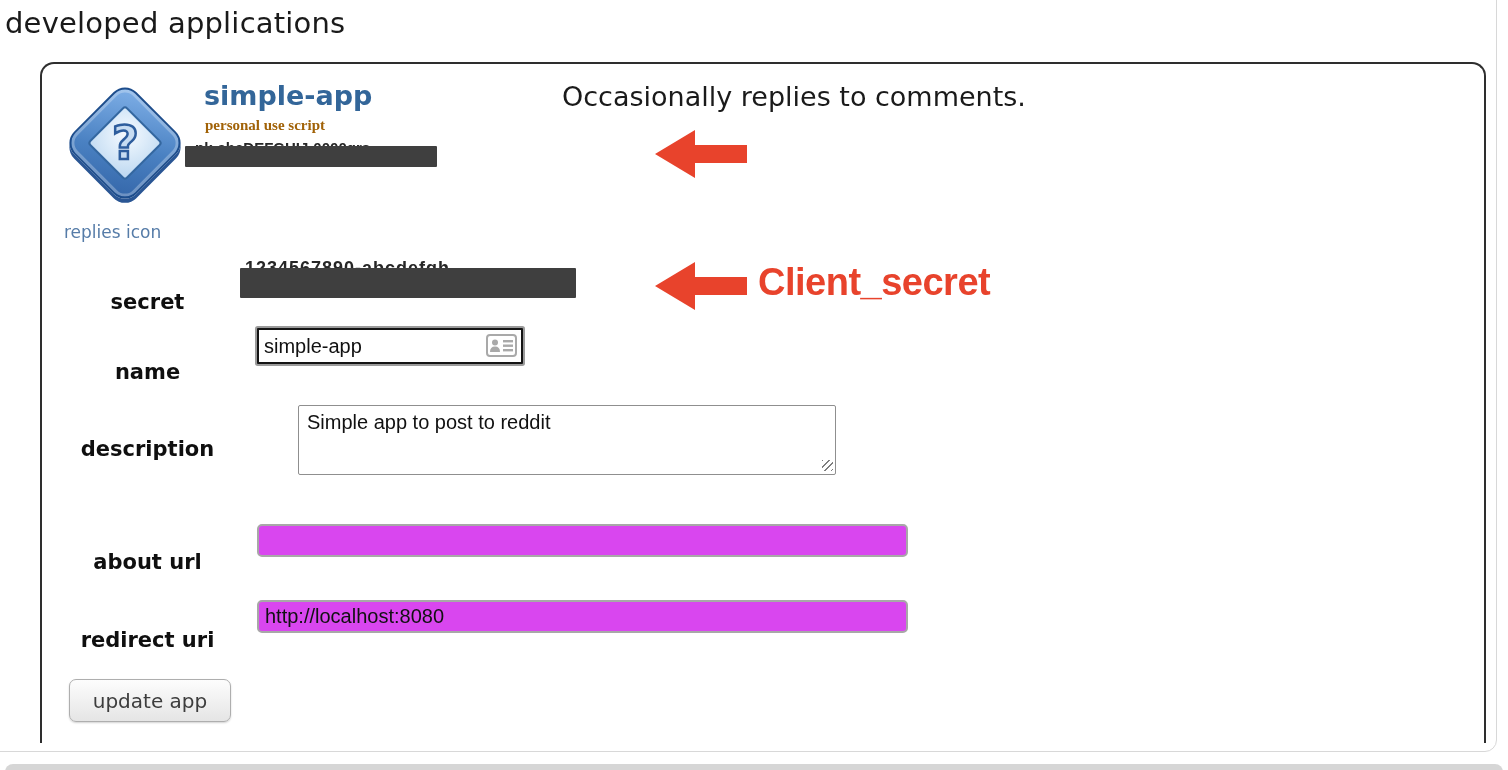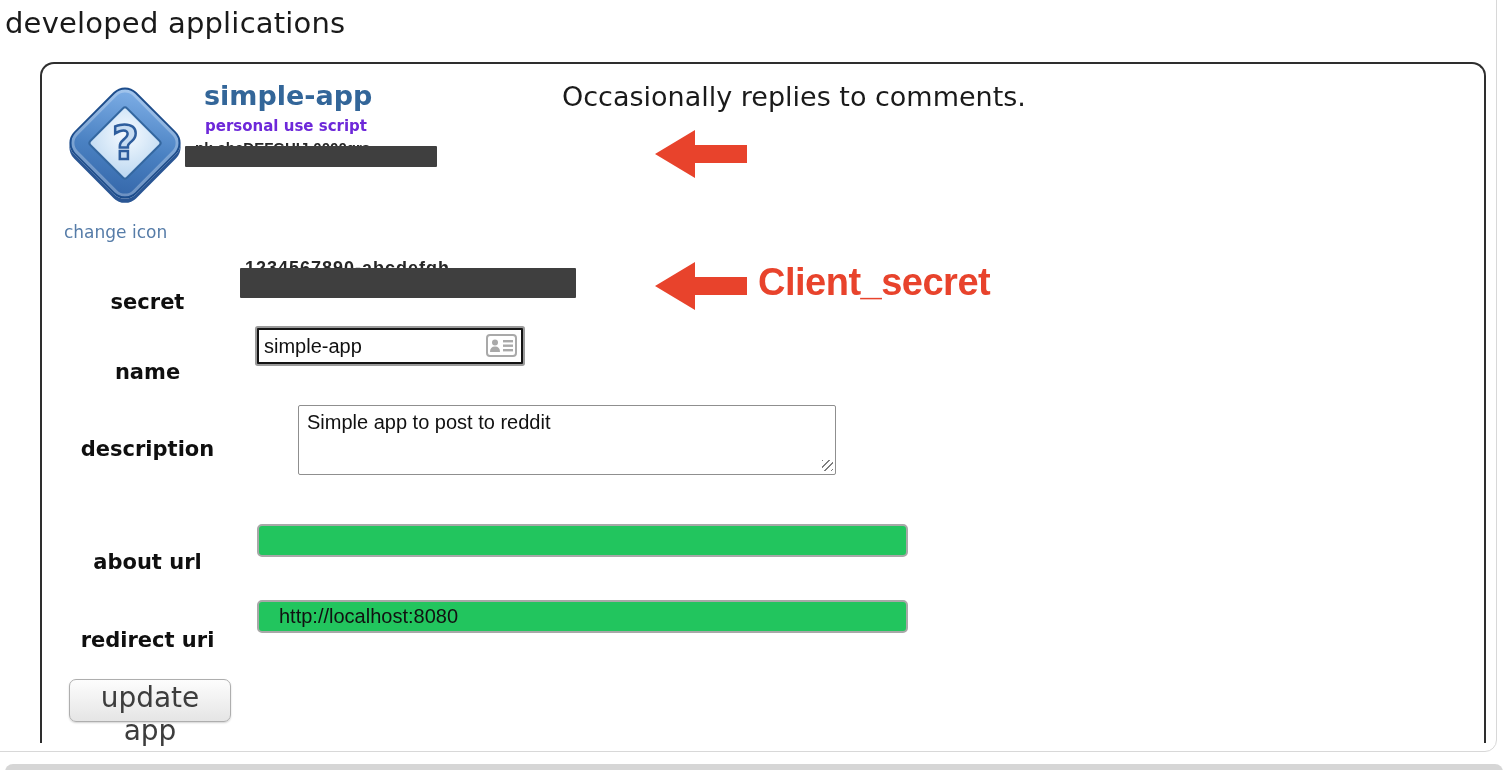--- a/index.html
+++ b/index.html
@@ -55,21 +55,21 @@
     position:absolute;left:22px;top:158px;
     font-size:17px;color:#567ca8;text-decoration:none;cursor:pointer;
   }
   
   .app-title{
     position:absolute;left:162px;top:16px;
     font-weight:bold;font-size:27px;color:#336699;
   }
   .app-kind{
     position:absolute;left:163px;top:53px;
-    font-weight:bold;font-size:15px;color:#6d28d9;
+    font-weight:bold;font-size:15px;color:#a16207;font-family:Liberation Serif, serif;
   }
   .tagline{
     position:absolute;left:520px;top:17px;
     font-size:27px;color:#1a1a1a;
   }
   
   .redact{position:absolute;}
   .redact .peek{
     position:absolute;z-index:0;white-space:nowrap;
     font-family:"Liberation Sans",sans-serif;font-weight:bold;color:#262626;
@@ -109,53 +109,53 @@
     font-family:"Liberation Sans",sans-serif;font-size:20px;color:#111;
     padding:5px 8px;outline:none;
   }
   .resize-handle{
     position:absolute;right:3px;bottom:4px;width:11px;height:11px;z-index:2;
     background:repeating-linear-gradient(135deg,#7e7e7e 0 1.2px,transparent 1.2px 4.5px);
     pointer-events:none;
   }
   .url-input{
     position:absolute;left:215px;width:651px;height:33px;
-    border:2px solid #a8a8a8;border-radius:5px;background:#22c55e;
+    border:2px solid #a8a8a8;border-radius:5px;background:#d946ef;
     font-family:"Liberation Sans",sans-serif;font-size:20px;color:#111;
-    padding:0 20px;outline:none;
+    padding:0 6px;outline:none;
   }
   .about-input{top:460px;}
   .redirect-input{top:536px;}
   .update-btn{
     position:absolute;left:27px;top:615px;width:162px;height:43px;
     background:linear-gradient(#fdfdfd,#e5e5e5);
     border:1px solid #aeaeae;border-radius:7px;
     box-shadow:0 1px 2px rgba(0,0,0,.18);
-    font-family:"DejaVu Sans",sans-serif;font-size:28px;color:#3d3d3d;
+    font-family:"DejaVu Sans",sans-serif;font-size:20px;color:#3d3d3d;
     cursor:pointer;
   }
 </style>
 </head>
 <body>
 
 <div class="page-card"></div>
 <div class="bottom-strip"></div>
 
 <div class="page-heading">developed applications</div>
 
 <div class="app-box">
 
   <div class="icon-wrap">
     <div class="diamond">
       <div class="diamond-inner">
         <span class="diamond-q">?</span>
       </div>
     </div>
   </div>
-  <a class="change-icon">change icon</a>
+  <a class="change-icon">replies icon</a>
 
   <div class="app-title">simple-app</div>
   <div class="app-kind">personal use script</div>
   <div class="tagline">Occasionally replies to comments.</div>
 
   <div class="redact redact-clientid">
     <span class="peek">pk-abcDEFGHIJ-0000qrs</span>
     <div class="bar"></div>
   </div>
 

